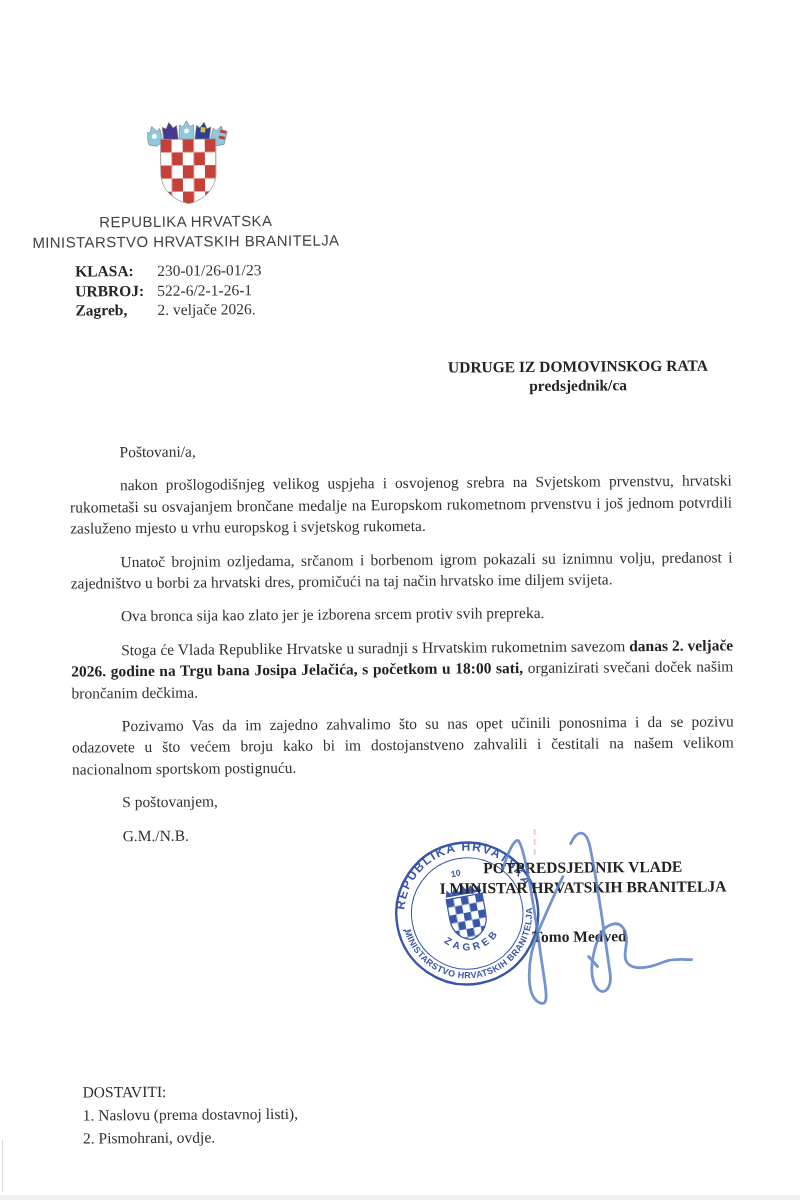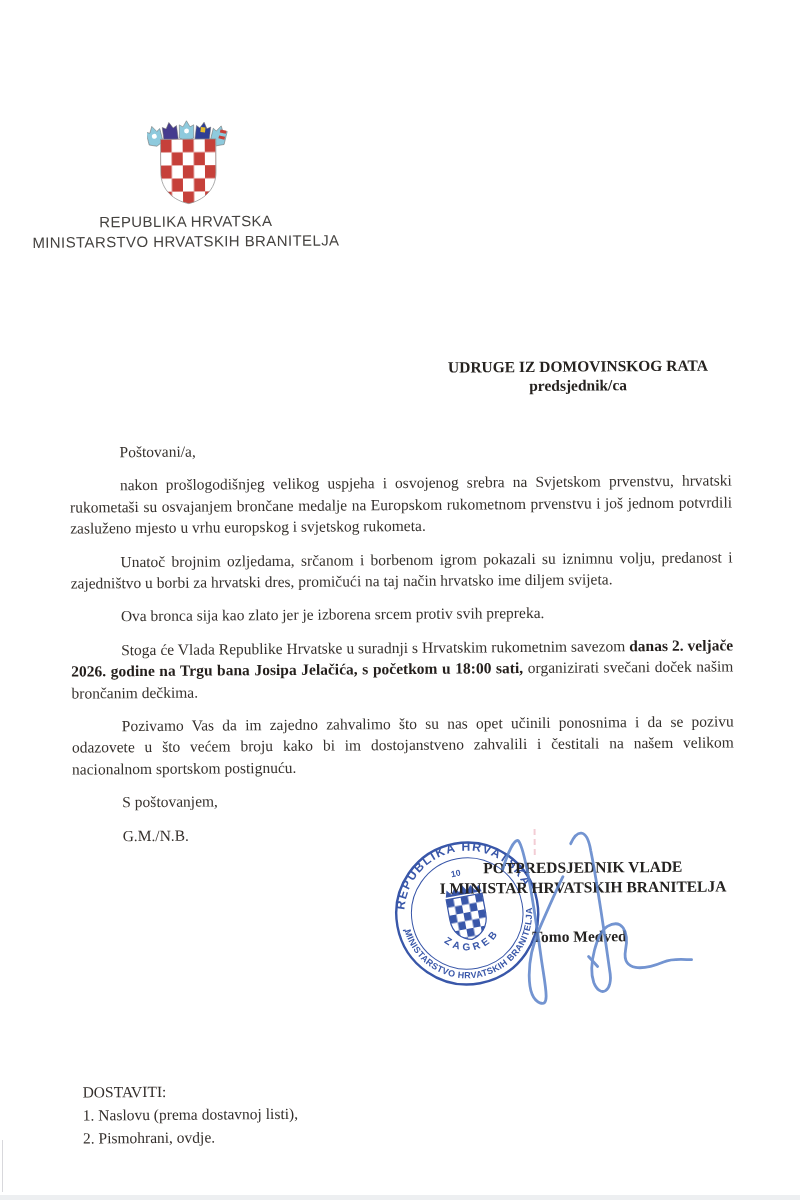--- a/index.html
+++ b/index.html
@@ -83,20 +83,34 @@
       </g>
 
       <path d="M13,21 H67 V53 C67,71 54,81 40,84 C26,81 13,71 13,53 Z" fill="url(#rchk)" stroke="#8a8a8a" stroke-width="0.7"></path>
     </svg>
 
     <div class="lh-text">
       <div>REPUBLIKA HRVATSKA</div>
       <div>MINISTARSTVO HRVATSKIH BRANITELJA</div>
     </div>
 
+    <div class="refs">
+      <div class="row">
+        <span class="lbl">KLASA:</span>
+        <span class="val">230-01/26-01/23</span>
+      </div>
+      <div class="row">
+        <span class="lbl">URBROJ:</span>
+        <span class="val">522-6/2-1-26-1</span>
+      </div>
+      <div class="row">
+        <span class="lbl">Zagreb,</span>
+        <span class="val">2. veljače 2026.</span>
+      </div>
+    </div>
 
     <div class="recipient">
       <div>UDRUGE IZ DOMOVINSKOG RATA</div>
       <div>predsjednik/ca</div>
     </div>
 
     <div class="body-block">
       <p class="short">Poštovani/a,</p>
       <p>nakon prošlogodišnjeg velikog uspjeha i osvojenog srebra na Svjetskom prvenstvu, hrvatski rukometaši su osvajanjem brončane medalje na Europskom rukometnom prvenstvu i još jednom potvrdili zasluženo mjesto u vrhu europskog i svjetskog rukometa.</p>
       <p>Unatoč brojnim ozljedama, srčanom i borbenom igrom pokazali su iznimnu volju, predanost i zajedništvo u borbi za hrvatski dres, promičući na taj način hrvatsko ime diljem svijeta.</p>

